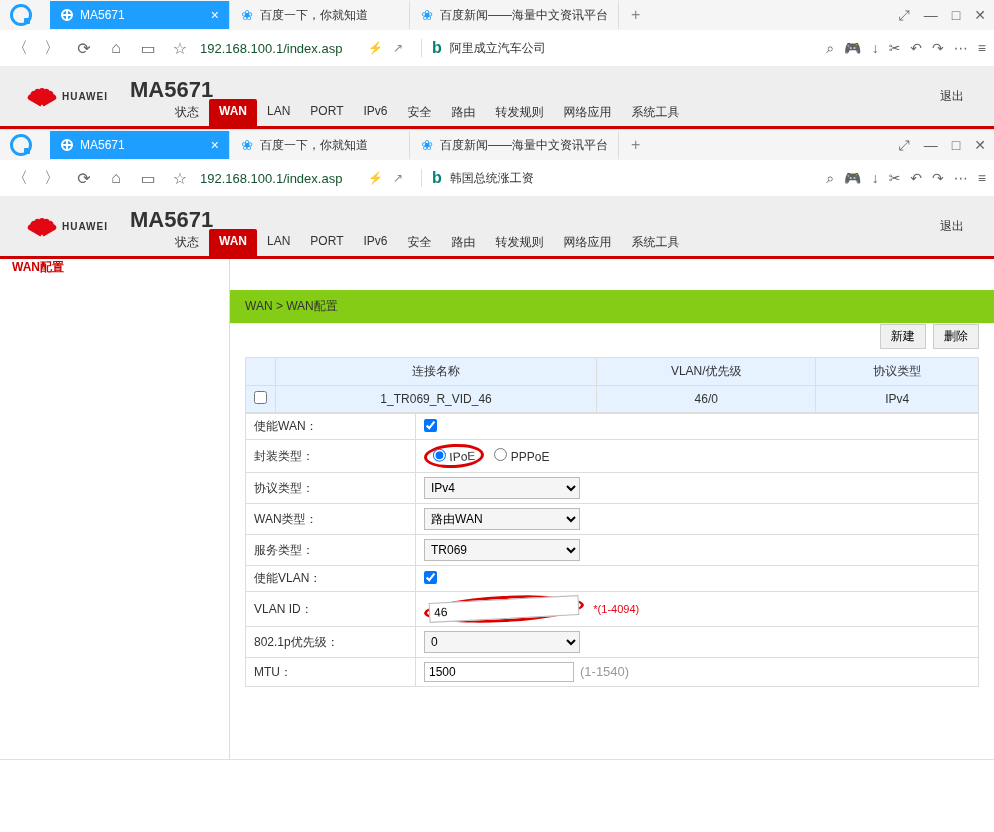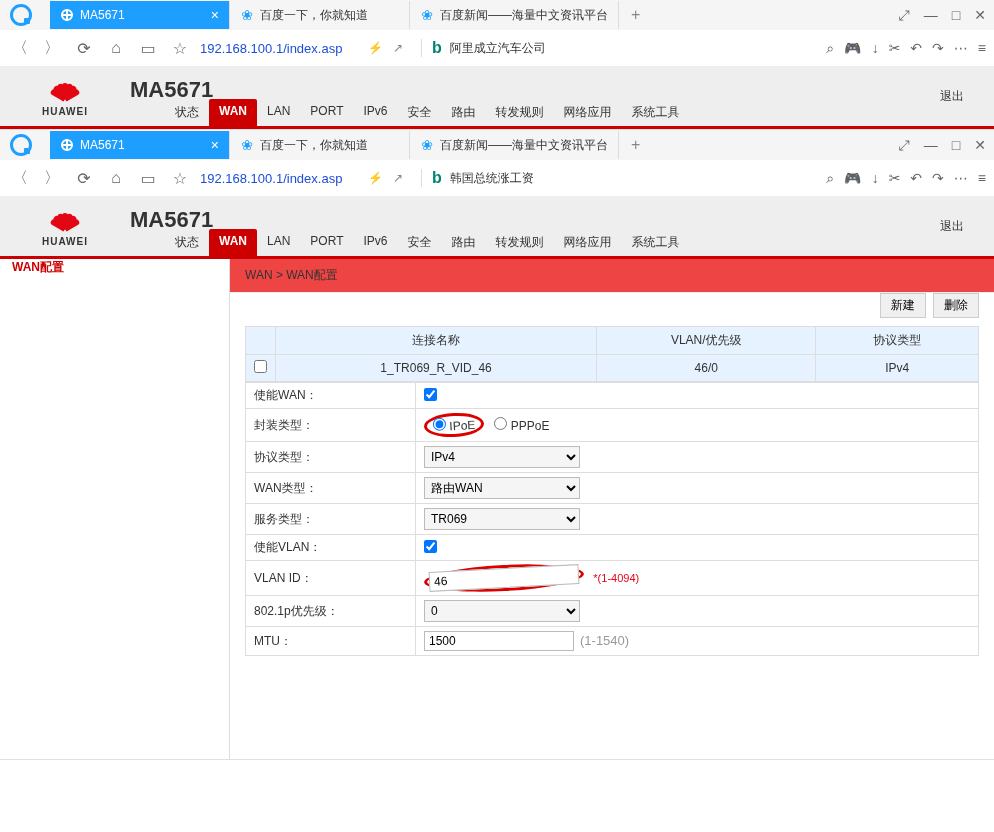--- a/index.html
+++ b/index.html
@@ -15,46 +15,46 @@
 .tab-globe::before { content:''; position:absolute; left:3px; top:-2px; width:2px; height:12px; background:#fff; }
 .tab-globe::after { content:''; position:absolute; left:-2px; top:3px; width:12px; height:2px; background:#fff; }
 .tab-paw { color: #1e9fff; font-size: 14px; }
 .tab-close { margin-left: auto; font-size: 14px; }
 .tab-add { padding: 0 12px; font-size: 16px; color: #888; }
 .window-controls { position: absolute; right: 8px; display: flex; gap: 14px; align-items: center; color: #666; }
 .window-controls span { cursor: pointer; font-size: 14px; }
 .pin-icon { font-size: 14px; }
 .addr-bar { height: 36px; display: flex; align-items: center; padding: 0 8px; gap: 8px; background: #fff; }
 .nav-btn { width: 24px; height: 24px; display: flex; align-items: center; justify-content: center; color: #666; cursor: pointer; font-size: 16px; }
-.addr-input { flex: 0 0 auto; min-width: 160px; color: #1d4ed8; font-size: 13px; }
+.addr-input { flex: 0 0 auto; min-width: 160px; color: #14532d; font-size: 13px; }
 .addr-icons { display: flex; gap: 10px; align-items: center; color: #888; }
 .search-box { flex: 1; display: flex; align-items: center; border-left: 1px solid #ddd; padding-left: 10px; margin-left: 10px; gap: 8px; }
 .bing-b { font-weight: bold; color: #008373; font-size: 16px; }
 .right-icons { display: flex; gap: 10px; align-items: center; margin-left: auto; }
 .right-icons span { cursor: pointer; color: #666; font-size: 14px; }
 .paw-orange { color: #ff9800; }
 
 .router-header { height: 60px; background: #eee; display: flex; align-items: center; padding: 0 20px; position: relative; }
-.huawei-logo { width: 90px; height: 55px; display: flex; flex-direction: column; align-items: center; justify-content: center; }
+.huawei-logo { width: 90px; height: 55px; display: flex; flex-direction: row; align-items: center; justify-content: center; }
 .huawei-fan { width: 40px; height: 30px; position: relative; }
 .huawei-fan span { position: absolute; width: 6px; height: 16px; background: #e30613; border-radius: 3px 3px 0 0; left: 17px; top: 7px; transform-origin: 50% 100%; }
 .huawei-fan span:nth-child(1){ transform: rotate(-60deg);} .huawei-fan span:nth-child(2){transform: rotate(-40deg);} .huawei-fan span:nth-child(3){transform: rotate(-20deg);} .huawei-fan span:nth-child(4){transform: rotate(0deg);} .huawei-fan span:nth-child(5){transform: rotate(20deg);} .huawei-fan span:nth-child(6){transform: rotate(40deg);} .huawei-fan span:nth-child(7){transform: rotate(60deg);}
 .huawei-text { font-size: 10px; font-weight: bold; letter-spacing: 1px; color: #333; }
 .router-title { font-size: 22px; font-weight: bold; margin-left: 20px; margin-bottom: 12px; }
 .logout { position: absolute; right: 30px; font-size: 12px; cursor: pointer; }
 .nav-tabs { position: absolute; bottom: 0; left: 165px; display: flex; }
 .nav-tab { padding: 5px 10px; font-size: 12px; cursor: pointer; }
 .nav-tab.active { background: #cc0000; color: #fff; font-weight: bold; border-radius: 2px 2px 0 0; }
 .red-line { height: 3px; background: #cc0000; }
 
 .content-area { display: flex; }
 .sidebar { width: 230px; border-right: 1px solid #ddd; min-height: 500px; }
 .sidebar-item { padding: 0 12px; color: #cc0000; font-weight: bold; font-size: 12px; }
 .main-panel { flex: 1; }
-.breadcrumb { padding: 8px 15px; font-size: 12px; background: #ef4444; border-bottom: 1px solid #eee; }
+.breadcrumb { padding: 8px 15px; font-size: 12px; background: #84cc16; border-bottom: 1px solid #eee; margin-top: 31px; }
 .info-box { margin: 15px; padding: 12px 15px; background: #fffde7; border: 1px solid #e8e8c0; font-size: 12px; line-height: 1.6; }
 .btn-row { text-align: right; padding: 0 15px 8px; }
 .btn { padding: 3px 10px; background: #f0f0f0; border: 1px solid #ccc; font-size: 12px; cursor: pointer; margin-left: 4px; }
 .data-table { width: calc(100% - 30px); margin: 0 15px; border-collapse: collapse; }
 .data-table th, .data-table td { border: 1px solid #ddd; padding: 5px 8px; text-align: center; font-size: 12px; }
 .data-table th { background: #e6f2ff; font-weight: normal; }
 .data-table tr.selected td { background: #e6f2ff; }
 .section-header { font-weight: bold; padding: 6px 8px; border: 1px solid #ddd; border-top: 0; margin: 0 15px; font-size: 12px; }
 .form-table { width: calc(100% - 30px); margin: 0 15px; border-collapse: collapse; }
 .form-table td { border: 1px solid #ddd; padding: 4px 8px; font-size: 12px; }

